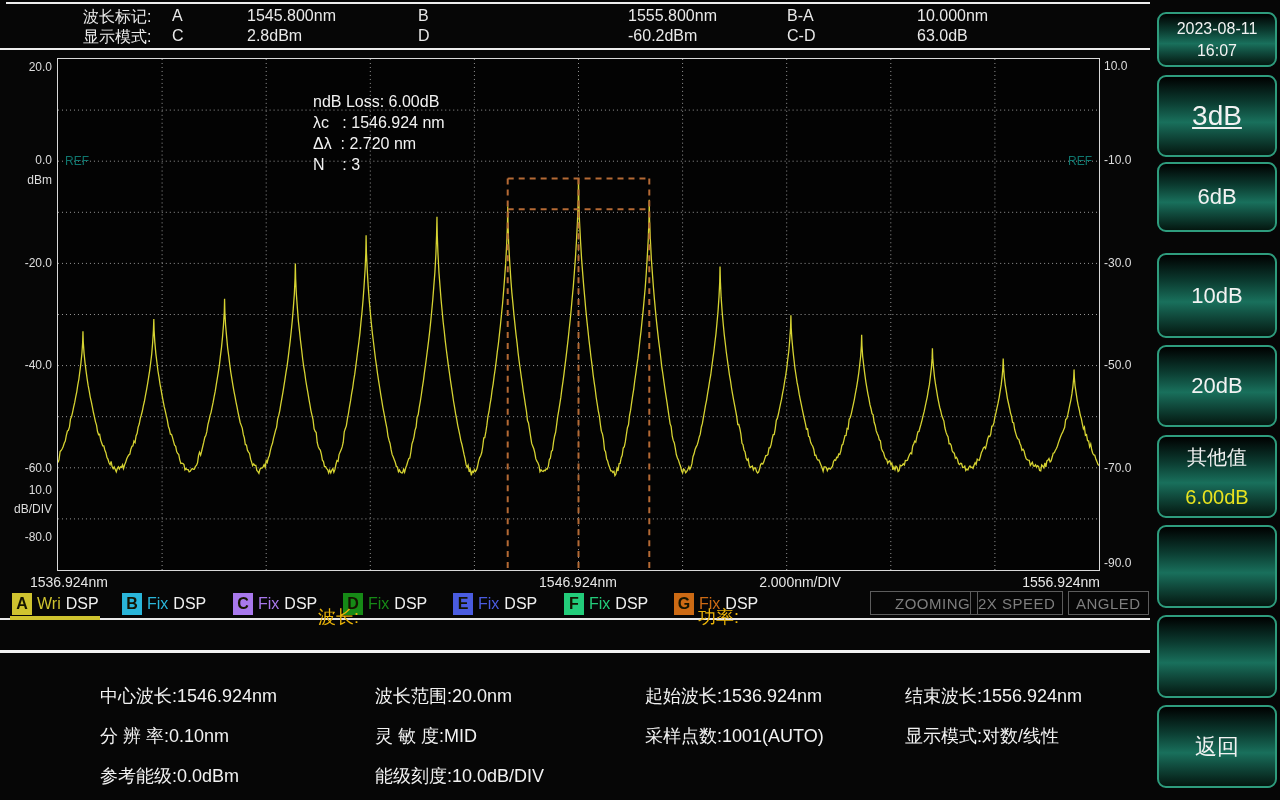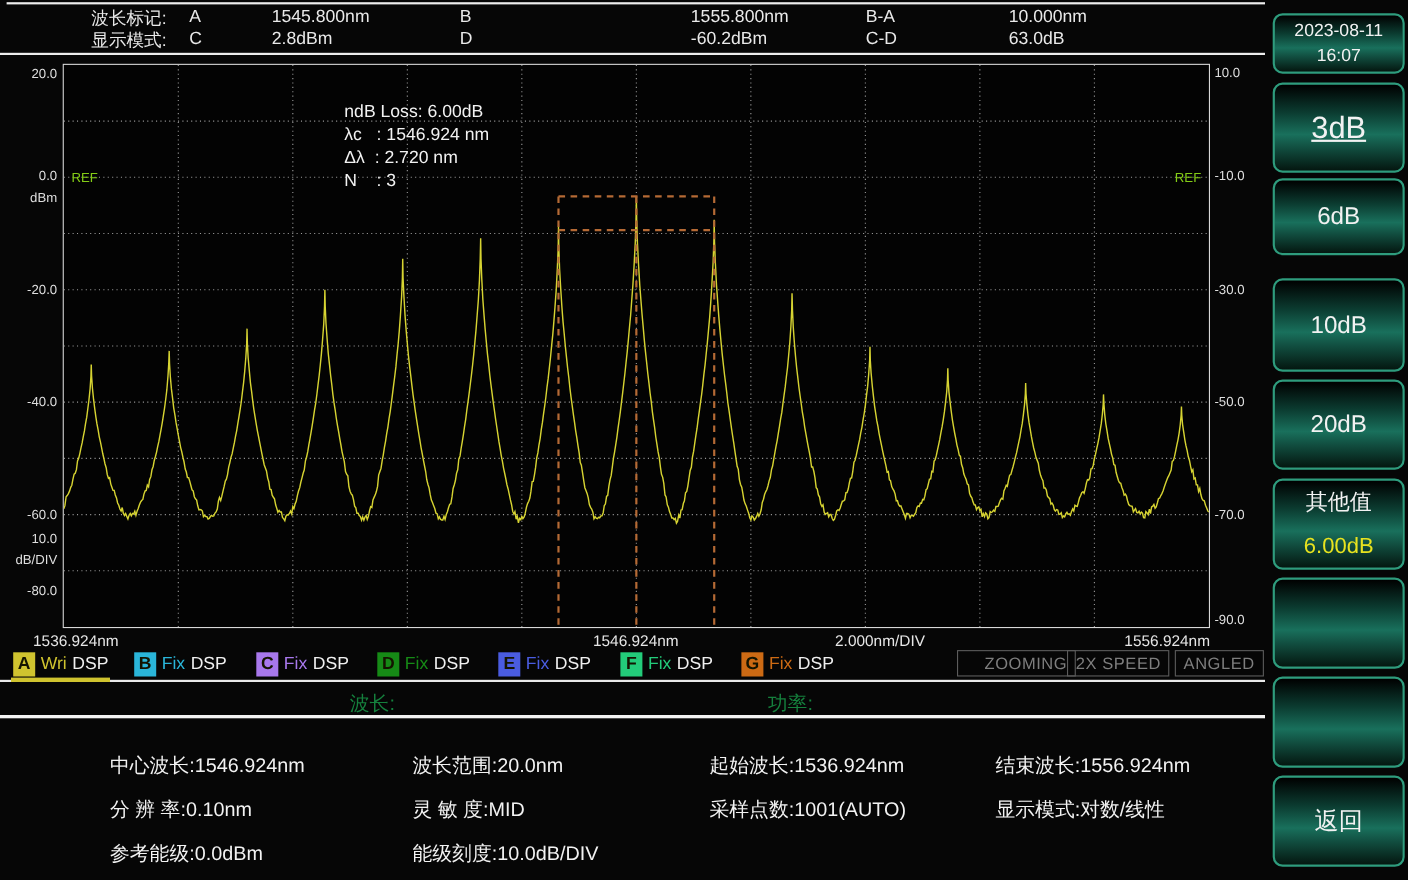--- a/index.html
+++ b/index.html
@@ -3,34 +3,34 @@
 <meta charset="utf-8">
 <style>
   html,body{margin:0;padding:0;background:#000;}
   .screen{position:relative;width:1280px;height:800px;background:#060606;overflow:hidden;
           font-family:"Liberation Sans",sans-serif;-webkit-font-smoothing:antialiased;}
   .hline{position:absolute;background:#ededed;}
   .hcell{position:absolute;color:#e9e9e9;font-size:16px;white-space:nowrap;}
   .plot{position:absolute;left:57px;top:58px;width:1043px;height:513px;border:1px solid #d8d8d8;
         box-sizing:border-box;background:#030303;}
   .plot svg{display:block;width:100%;height:100%;}
-  .ref{position:absolute;color:#84cc16;font-size:12px;top:95px;}
+  .ref{position:absolute;color:#0f766e;font-size:12px;top:95px;}
   .ytickL{position:absolute;left:0;width:52px;text-align:right;font-size:12px;color:#dedede;white-space:nowrap;}
   .ytickR{position:absolute;left:1104px;font-size:12px;color:#dedede;white-space:nowrap;}
   .xlab{position:absolute;top:574px;font-size:14px;color:#e6e6e6;white-space:nowrap;}
   .anno{position:absolute;left:313px;top:91px;color:#f2f2f2;font-size:16px;line-height:21px;white-space:pre;}
   .lg-item{position:absolute;top:592px;height:24px;display:flex;align-items:center;gap:5px;font-size:16px;}
   .lg-box{width:20px;height:22px;display:flex;align-items:center;justify-content:center;
           color:#141400;font-weight:700;font-size:16px;}
   .lg-dsp{color:#f0f0f0;}
   .status-box{position:absolute;top:591px;height:22px;border:1px solid #5c5c5c;color:#7e7e7e;
               font-size:15px;padding:0 7px;display:flex;align-items:center;letter-spacing:.5px;}
   .legend-baseline{position:absolute;top:618px;left:0;width:1150px;height:2px;background:#e9e9e9;}
   .active-underline{position:absolute;top:616px;left:10px;width:90px;height:4px;background:#cfc32f;}
-  .section-label{position:absolute;top:627px;font-size:18px;color:#15803d;white-space:nowrap;}
+  .section-label{position:absolute;top:605px;font-size:18px;color:#eab308;white-space:nowrap;}
   .thickline{position:absolute;top:650px;left:0;width:1150px;height:3px;background:#f2f2f2;}
   .info-cell{position:absolute;font-size:18px;color:#f2f2f2;white-space:nowrap;}
   .softkey{position:absolute;left:1157px;width:120px;border-radius:9px;border:2px solid #2e9c7d;
            box-sizing:border-box;display:flex;flex-direction:column;align-items:center;justify-content:center;
            color:#f2f2f2;cursor:pointer;
            background:linear-gradient(180deg,#000 0%,#0b3b30 32%,#19705c 58%,#114d3f 74%,#041710 100%);}
   .softkey .l2-hi{color:#e8e31f;}
 </style>
 </head>
 <body>

